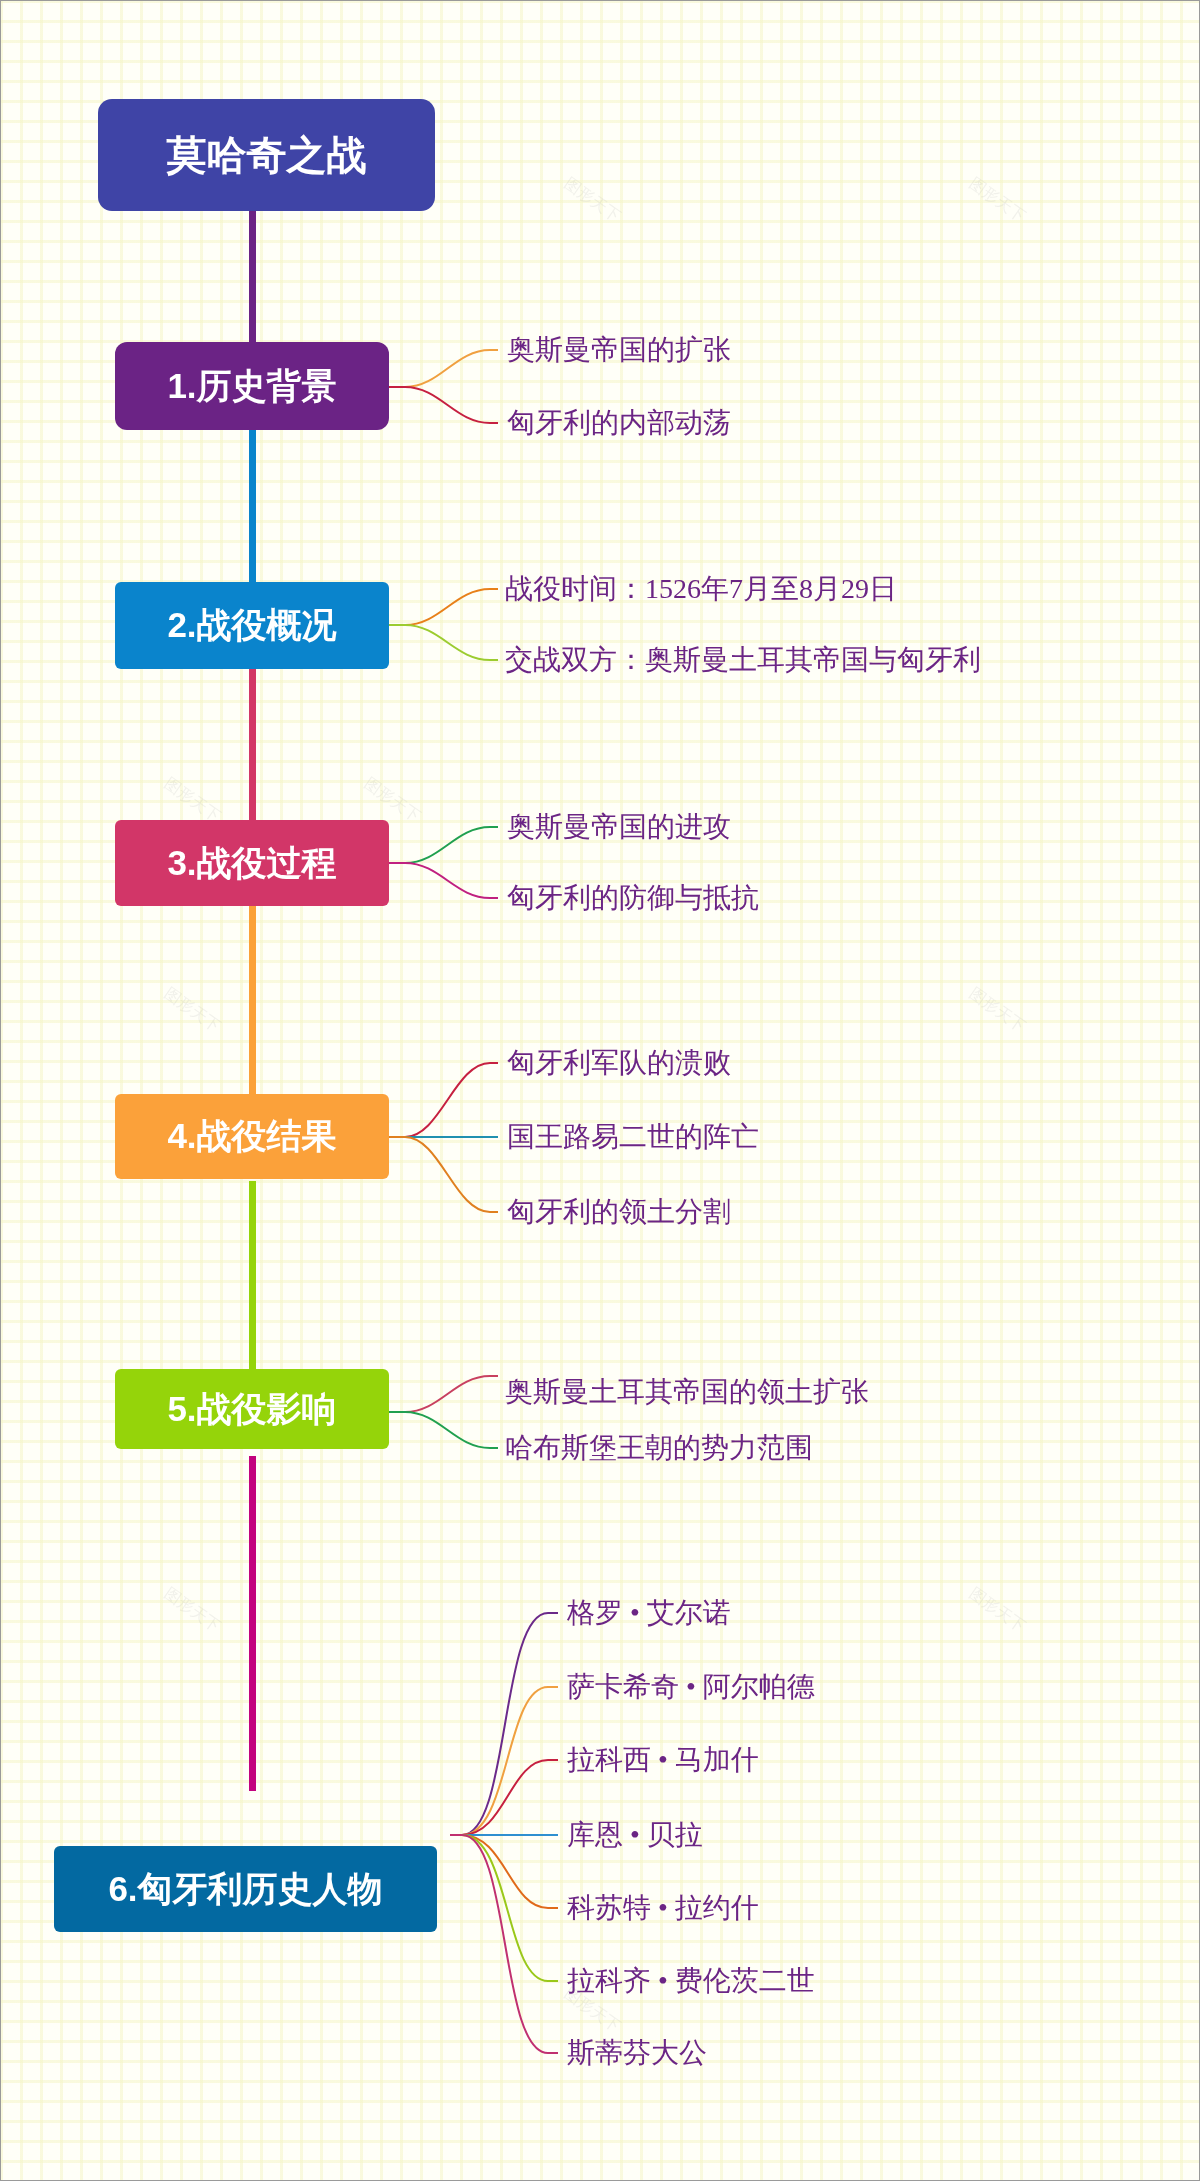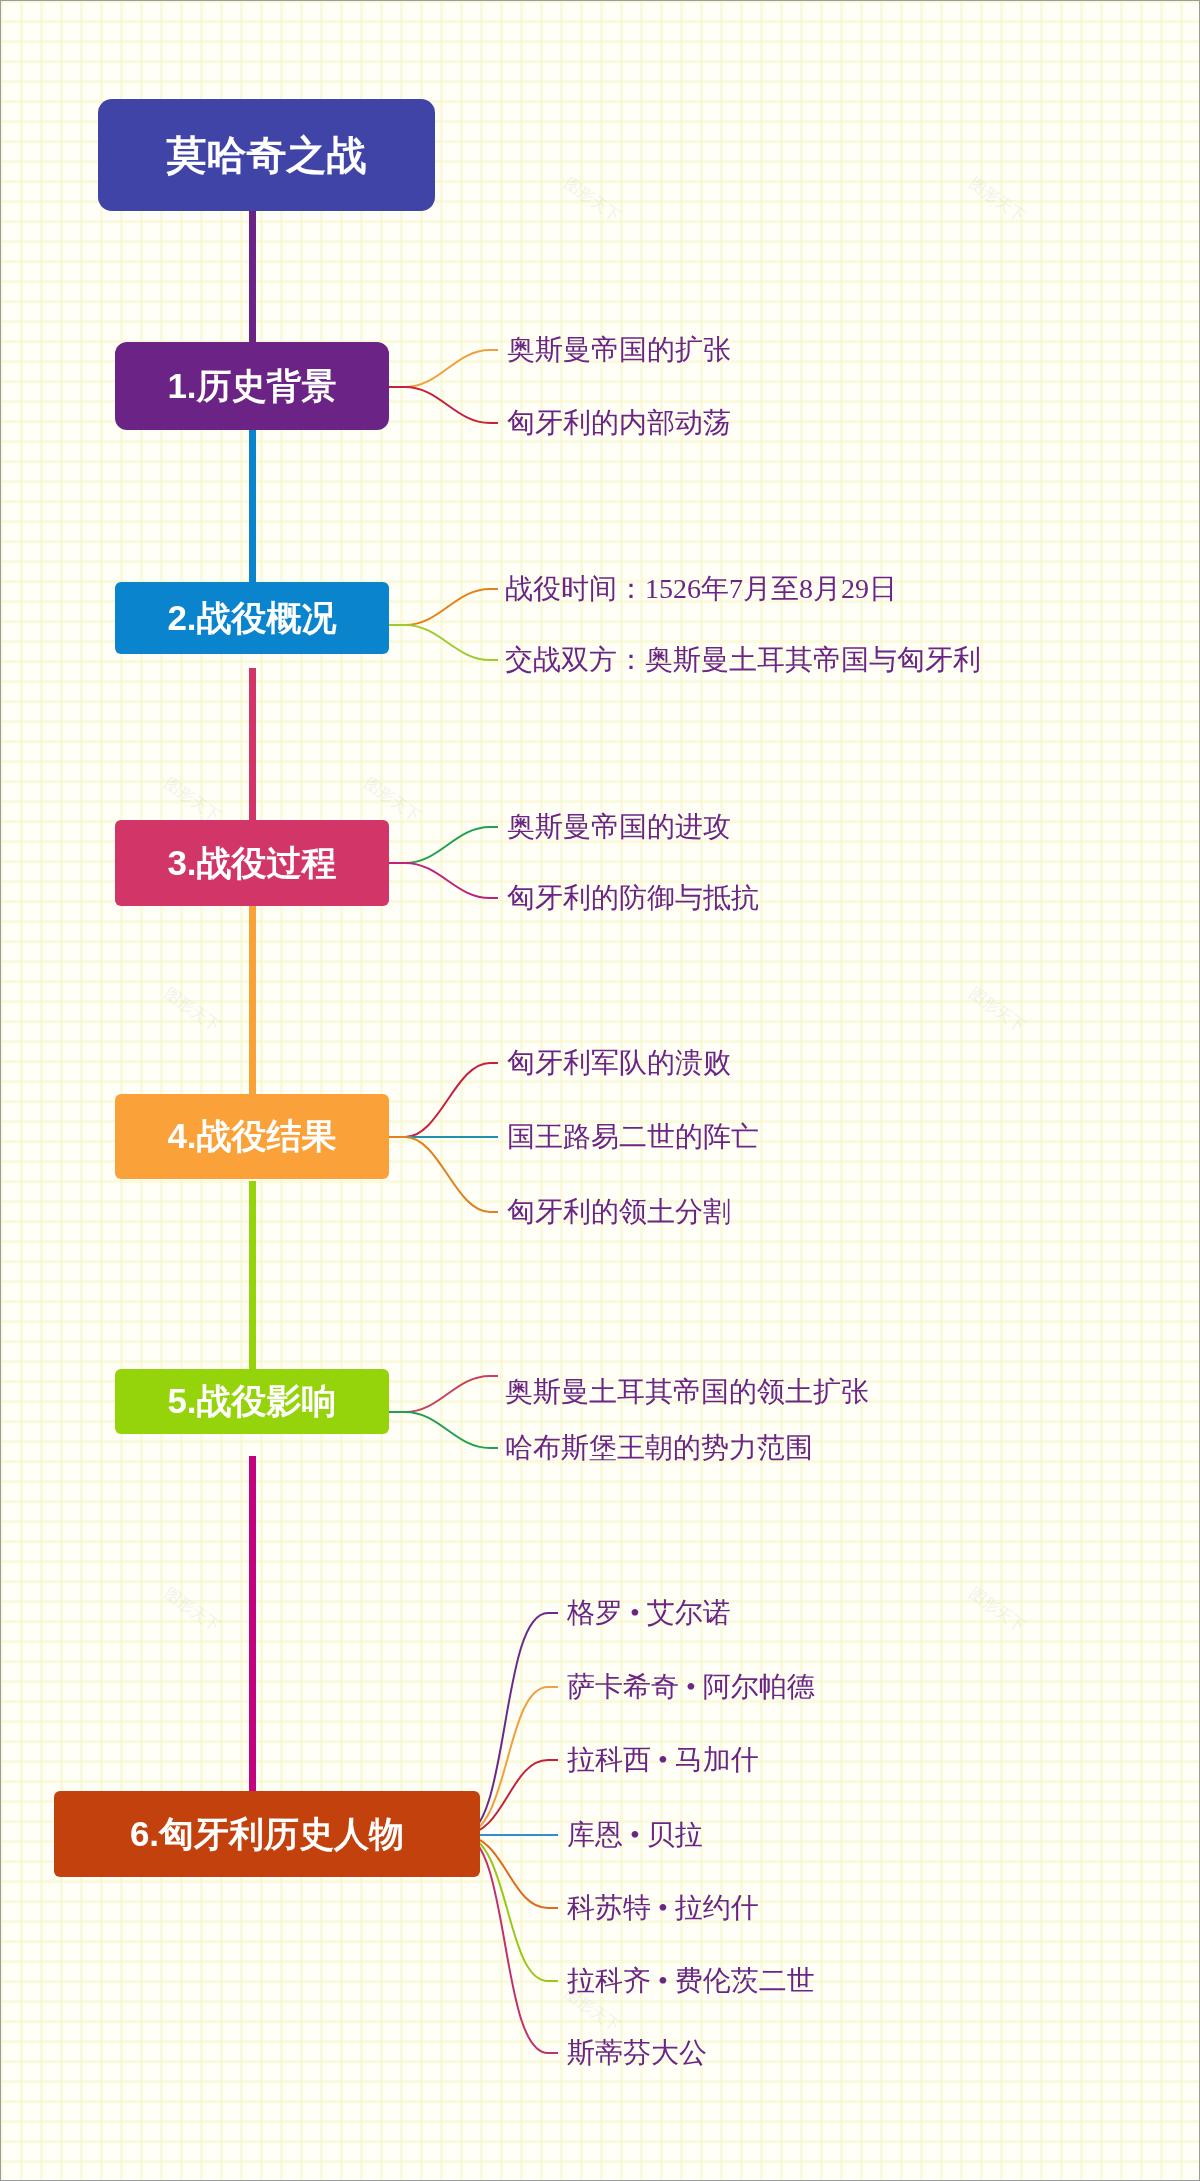--- a/index.html
+++ b/index.html
@@ -74,25 +74,25 @@
 <span class="wm" style="left:560px;top:190px;">图形天下</span>
 <span class="wm" style="left:160px;top:1000px;">图形天下</span>
 <span class="wm" style="left:965px;top:1000px;">图形天下</span>
 <span class="wm" style="left:160px;top:1600px;">图形天下</span>
 <span class="wm" style="left:965px;top:1600px;">图形天下</span>
 <span class="wm" style="left:560px;top:2000px;">图形天下</span>
 
 <div class="node root" style="left:98px;top:99px;width:337px;height:112px;background:#3f44a6;">莫哈奇之战</div>
 
 <div class="node topic" style="left:115px;top:342px;width:274px;height:88px;background:#6b2385;border-radius:12px;">1.历史背景</div>
-<div class="node topic" style="left:115px;top:582px;width:274px;height:72px;background:#0a84cc;">2.战役概况</div>
+<div class="node topic" style="left:115px;top:582px;width:274px;height:87px;background:#0a84cc;">2.战役概况</div>
 <div class="node topic" style="left:115px;top:820px;width:274px;height:86px;background:#d23668;">3.战役过程</div>
 <div class="node topic" style="left:115px;top:1094px;width:274px;height:85px;background:#fba13a;">4.战役结果</div>
-<div class="node topic" style="left:115px;top:1369px;width:274px;height:65px;background:#95d40a;">5.战役影响</div>
-<div class="node topic" style="left:54px;top:1791px;width:426px;height:86px;background:#c2410c;">6.匈牙利历史人物</div>
+<div class="node topic" style="left:115px;top:1369px;width:274px;height:80px;background:#95d40a;">5.战役影响</div>
+<div class="node topic" style="left:54px;top:1846px;width:383px;height:86px;background:#0369a1;">6.匈牙利历史人物</div>
 
 <div class="leaf" style="left:507px;top:350px;">奥斯曼帝国的扩张</div>
 <div class="leaf" style="left:507px;top:423px;">匈牙利的内部动荡</div>
 
 <div class="leaf" style="left:505px;top:589px;">战役时间：1526年7月至8月29日</div>
 <div class="leaf" style="left:505px;top:660px;">交战双方：奥斯曼土耳其帝国与匈牙利</div>
 
 <div class="leaf" style="left:507px;top:827px;">奥斯曼帝国的进攻</div>
 <div class="leaf" style="left:507px;top:898px;">匈牙利的防御与抵抗</div>
 

